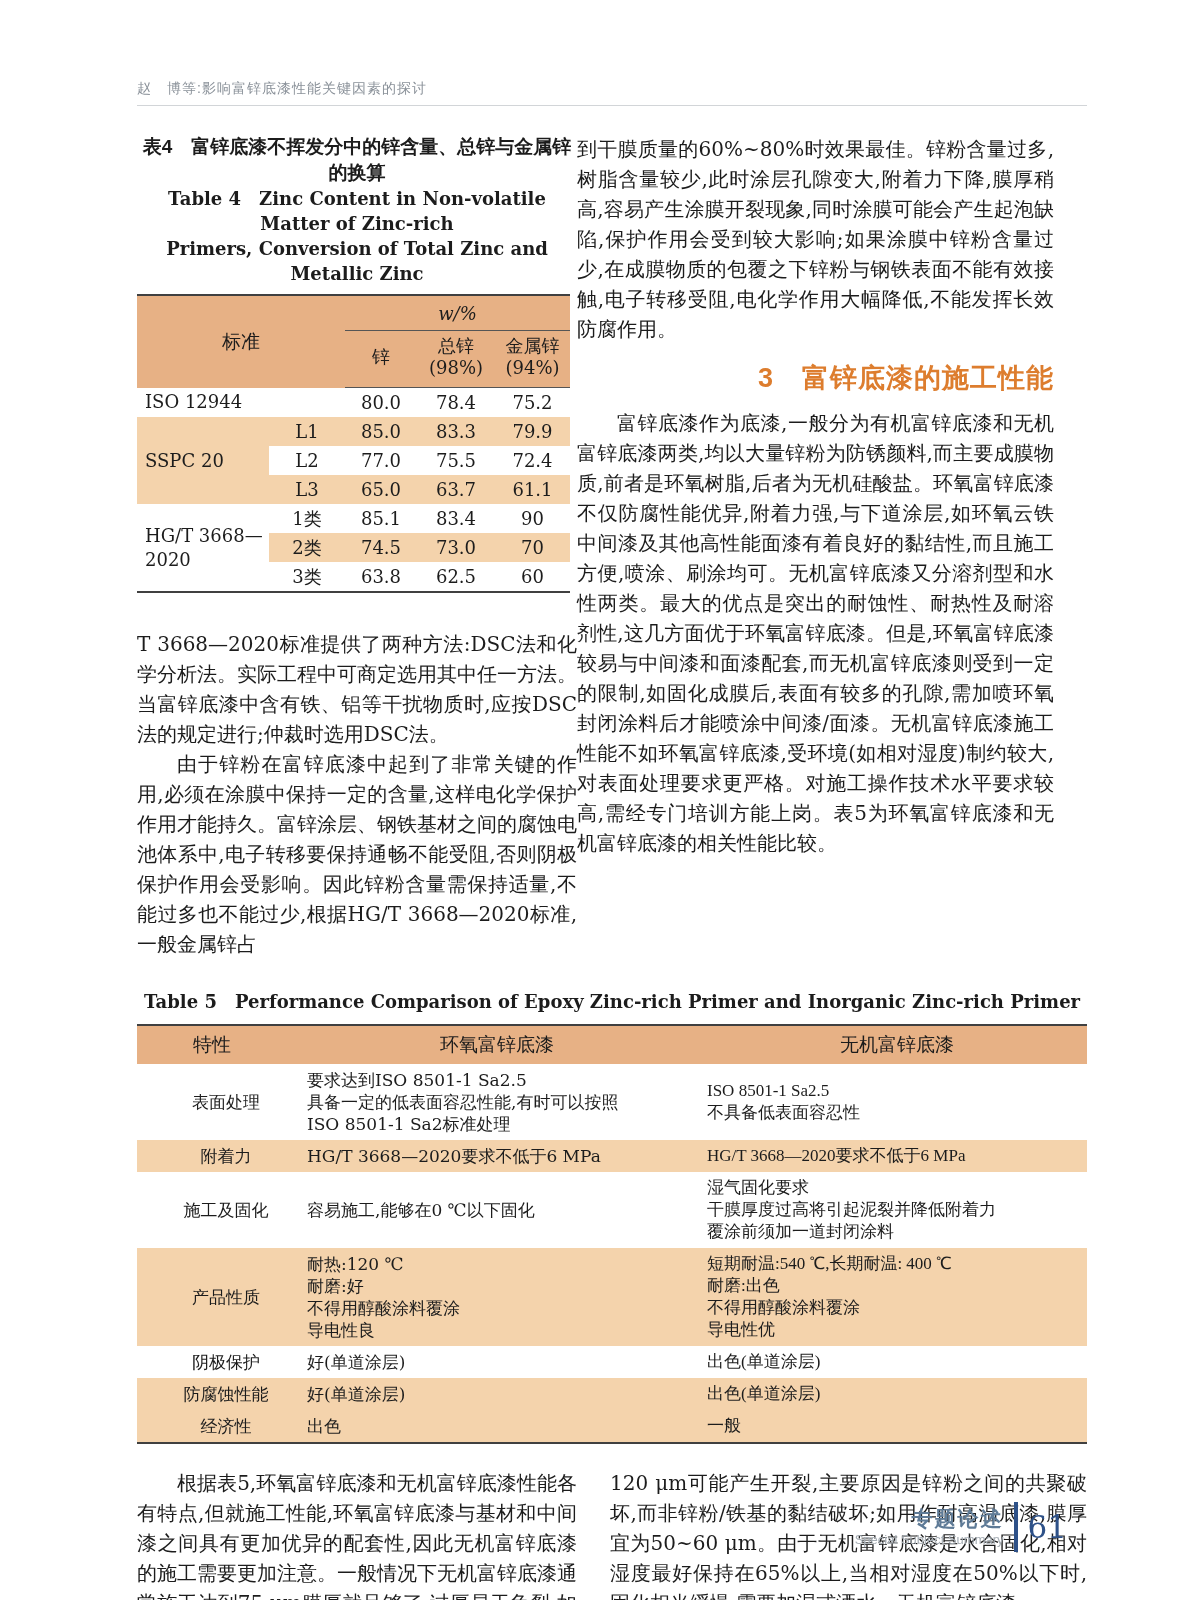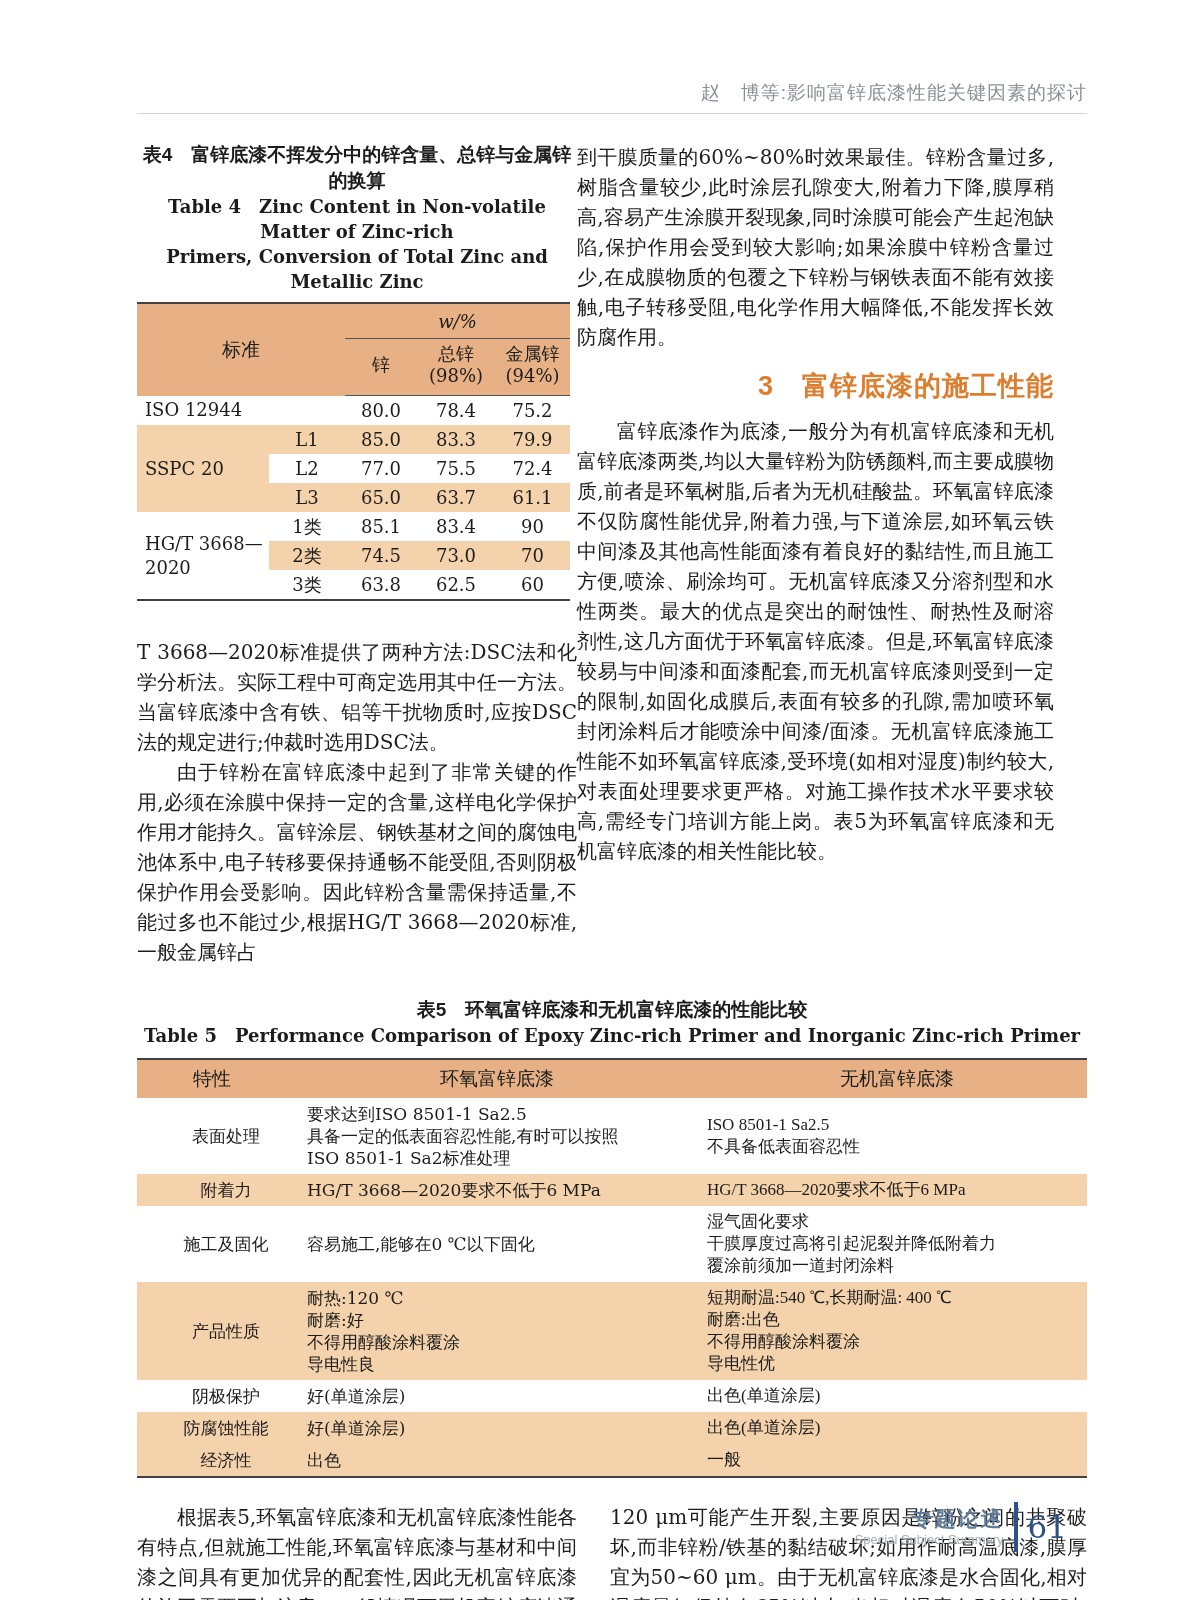--- a/index.html
+++ b/index.html
@@ -12,21 +12,21 @@
     --footer-cn:#5f7b97;
     --footer-en:#a6aeb5;
     --text:#1c1c1c;
   }
   html,body{margin:0;padding:0;}
   body{background:#ffffff;font-family:"DejaVu Serif","Liberation Serif",serif;color:var(--text);}
   .page{position:relative;width:1187px;height:1600px;background:#fff;overflow:hidden;}
   .content{position:absolute;left:137px;top:0;width:950px;}
 
   
-  .running-header{padding-top:80px;text-align:right;font-size:19px;color:var(--hdr-gray);
+  .running-header{padding-top:80px;text-align:left;font-size:14px;color:var(--hdr-gray);
     font-family:"Liberation Sans","DejaVu Sans",sans-serif;letter-spacing:1px;}
   .header-rule{margin-top:7px;border:none;border-top:1px solid var(--rule-gray);height:0;}
 
   
   .cols{display:grid;grid-template-columns:440px 477px;margin-top:28px;}
   .cols-bottom{display:grid;grid-template-columns:440px 477px;column-gap:33px;margin-top:24px;}
 
   
   .para{font-size:20px;line-height:30px;text-align:justify;margin:0;}
   .para.indent{text-indent:2em;}
@@ -175,21 +175,20 @@
       </div>
 
       <div>
         <p class="para">到干膜质量的60%~80%时效果最佳。锌粉含量过多,树脂含量较少,此时涂层孔隙变大,附着力下降,膜厚稍高,容易产生涂膜开裂现象,同时涂膜可能会产生起泡缺陷,保护作用会受到较大影响;如果涂膜中锌粉含量过少,在成膜物质的包覆之下锌粉与钢铁表面不能有效接触,电子转移受阻,电化学作用大幅降低,不能发挥长效防腐作用。</p>
         <h2 class="section-heading">3　富锌底漆的施工性能</h2>
         <p class="para indent">富锌底漆作为底漆,一般分为有机富锌底漆和无机富锌底漆两类,均以大量锌粉为防锈颜料,而主要成膜物质,前者是环氧树脂,后者为无机硅酸盐。环氧富锌底漆不仅防腐性能优异,附着力强,与下道涂层,如环氧云铁中间漆及其他高性能面漆有着良好的黏结性,而且施工方便,喷涂、刷涂均可。无机富锌底漆又分溶剂型和水性两类。最大的优点是突出的耐蚀性、耐热性及耐溶剂性,这几方面优于环氧富锌底漆。但是,环氧富锌底漆较易与中间漆和面漆配套,而无机富锌底漆则受到一定的限制,如固化成膜后,表面有较多的孔隙,需加喷环氧封闭涂料后才能喷涂中间漆/面漆。无机富锌底漆施工性能不如环氧富锌底漆,受环境(如相对湿度)制约较大,对表面处理要求更严格。对施工操作技术水平要求较高,需经专门培训方能上岗。表5为环氧富锌底漆和无机富锌底漆的相关性能比较。</p>
       </div>
     </div>
 
     <div class="table5-block">
-      <div class="caption-cn">表5　环氧富锌底漆和无机富锌底漆的性能比较</div>
       <div class="caption-en">Table 5　Performance Comparison of Epoxy Zinc-rich Primer and Inorganic Zinc-rich Primer</div>
       <table class="t5">
         <colgroup>
           <col class="c-feature">
             <col class="c-epoxy">
             <col class="c-inorg">
         </colgroup>
         <thead>
           <tr>
             <th>特性</th>

